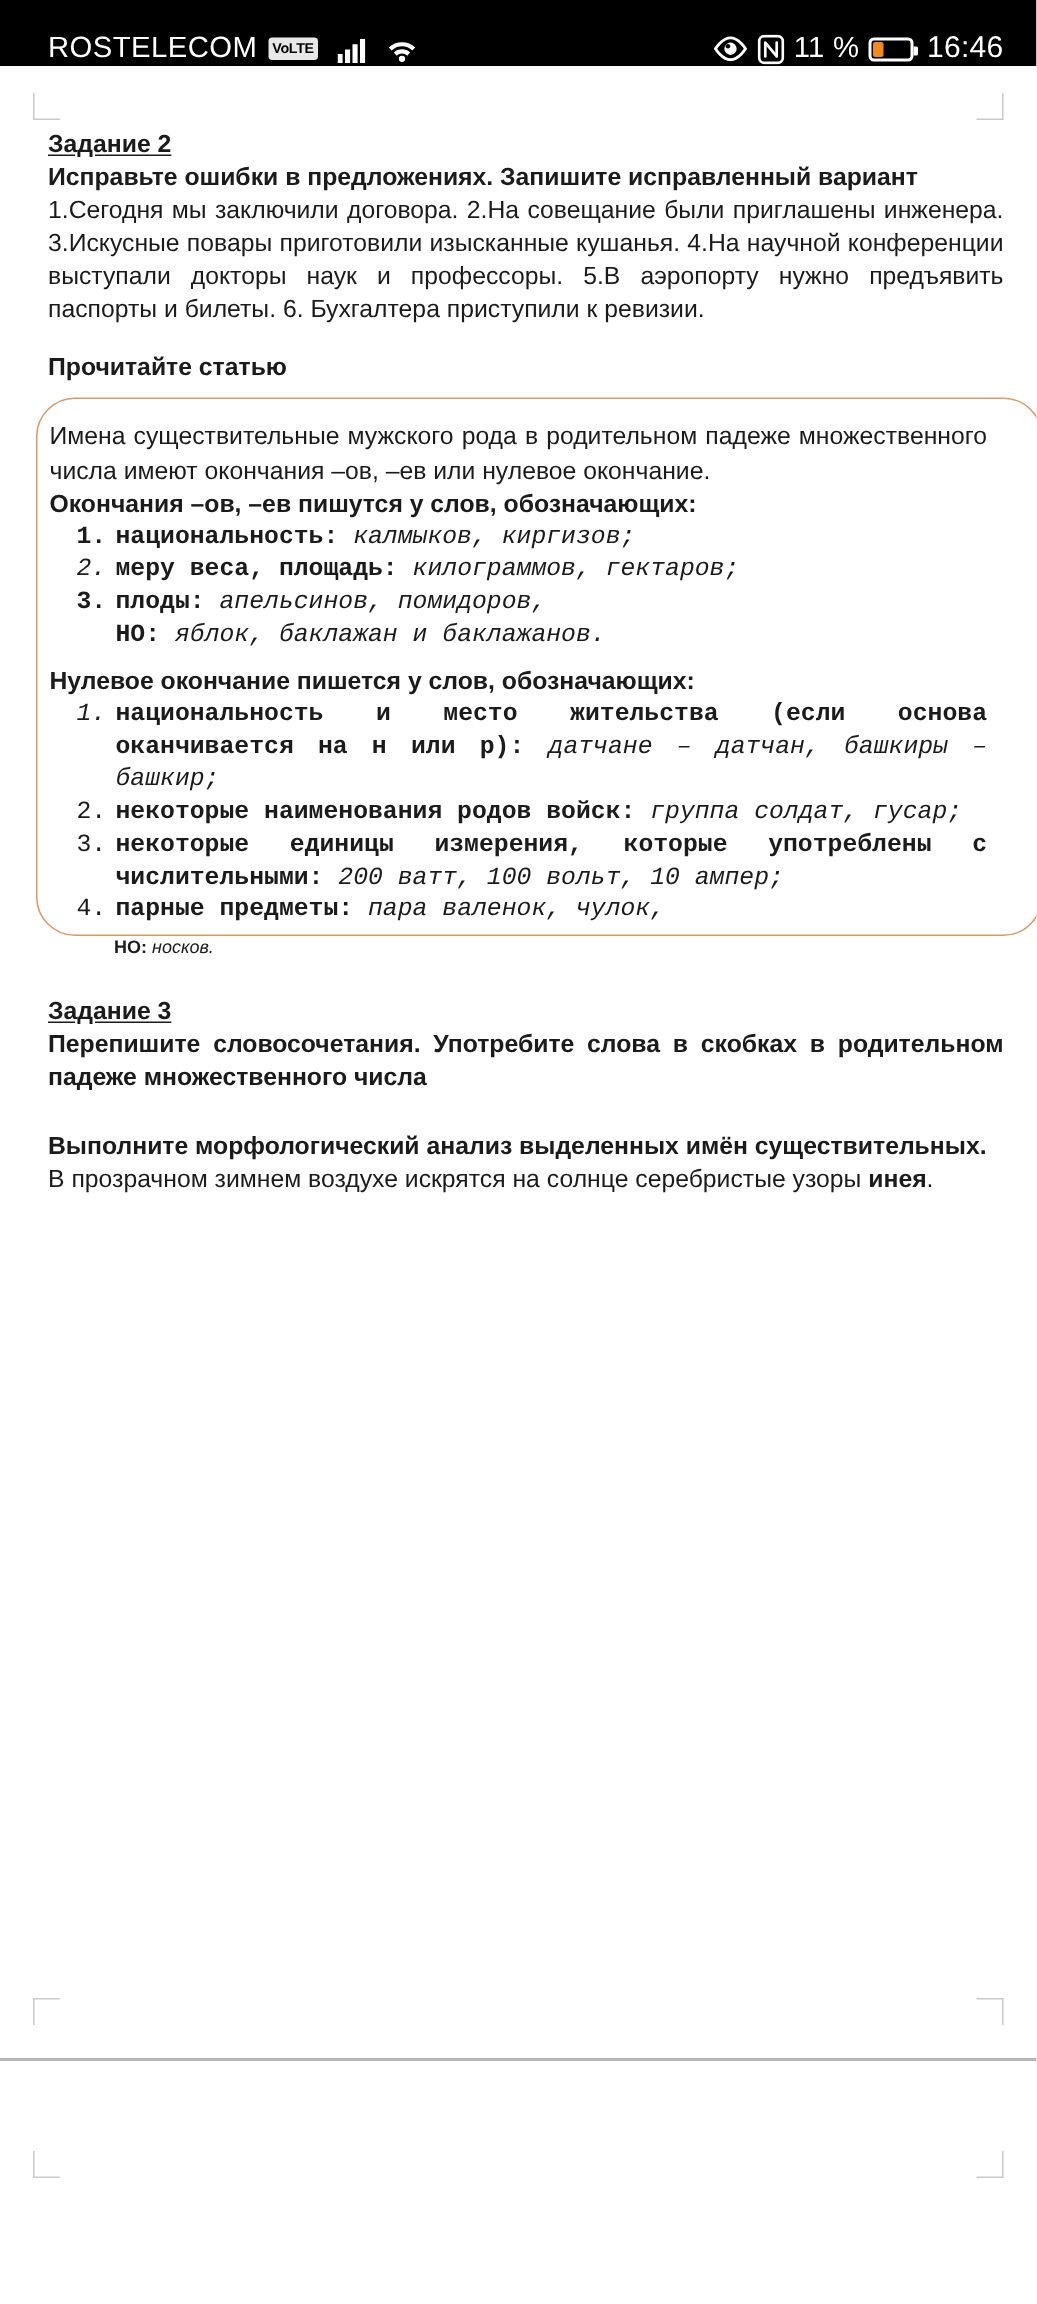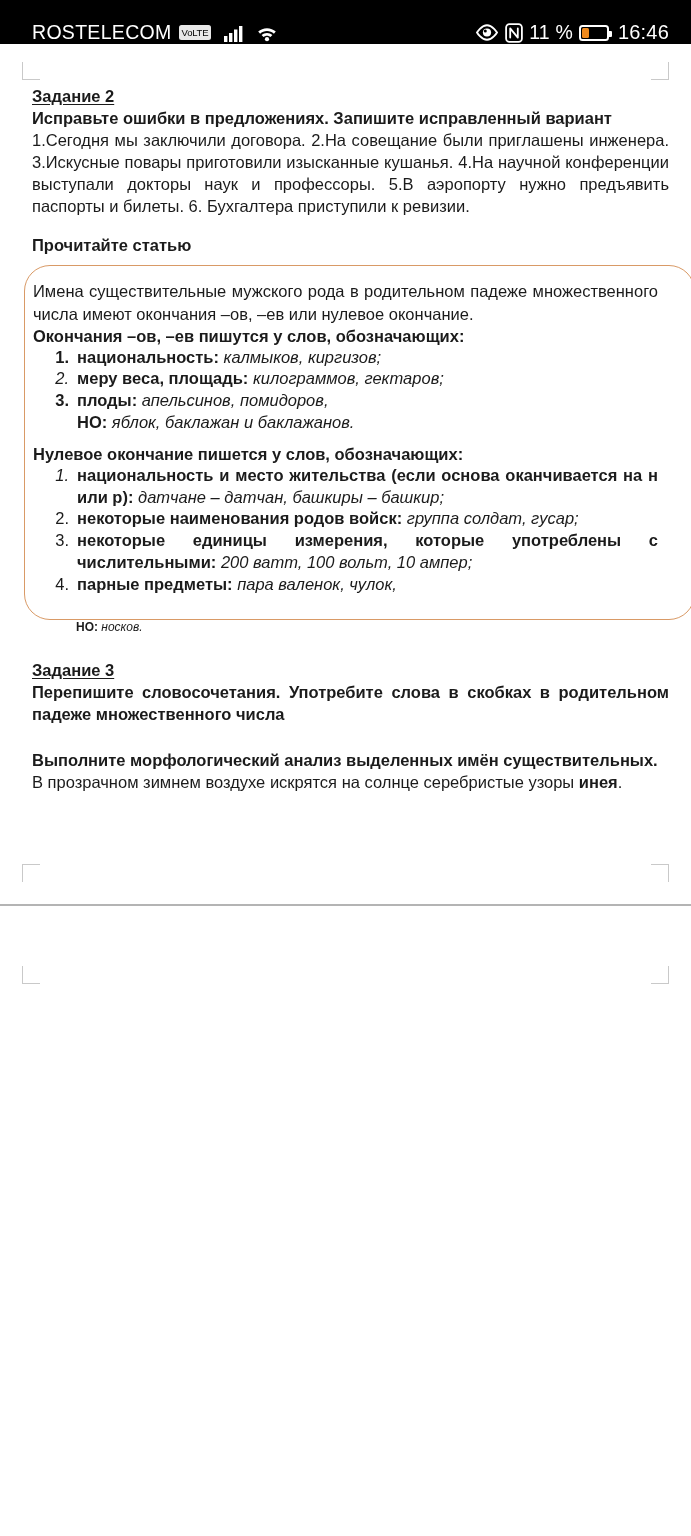--- a/index.html
+++ b/index.html
@@ -46,21 +46,21 @@
   .carrier {
     font-size: 19.5px;
     font-weight: 400;
     letter-spacing: 0.3px;
     white-space: nowrap;
   }
   .volte-badge {
     background: #e8e8e8;
     color: #000;
     font-size: 9.5px;
-    font-weight: 400;
+    font-weight: 700;
     line-height: 1;
     padding: 3px 3px 2px 3px;
     border-radius: 2.5px;
     letter-spacing: -0.2px;
     display: inline-block;
   }
   .icon-svg { display: block; }
   .sb-percent {
     font-size: 19.5px;
     white-space: nowrap;
@@ -100,21 +100,21 @@
   
   .doc-scroll {
     position: relative;
     background: #ffffff;
   }
   .page {
     position: relative;
     background: #ffffff;
     box-sizing: border-box;
   }
-  .page-one { height: 860px; padding: 0; }
+  .page-one { height: 1328px; padding: 0; }
   .page-sep {
     height: 2px;
     background: #b4b4b4;
     width: 100%;
   }
   .page-two { height: 390px; }
 
   
   .cmark {
     position: absolute;
@@ -203,20 +203,21 @@
     counter-reset: ritem;
   }
   ol.rules > li {
     position: relative;
     font-size: 16.5px;
     font-weight: 700;
     line-height: 1.32;
     margin: 0;
     padding-left: 4px;
     text-align: justify;
+    font-family: Liberation Mono, monospace;
   }
   ol.rules > li::before {
     counter-increment: ritem;
     content: counter(ritem) ".";
     position: absolute;
     left: -22px;
     width: 18px;
     text-align: right;
     font-weight: 700;
   }

